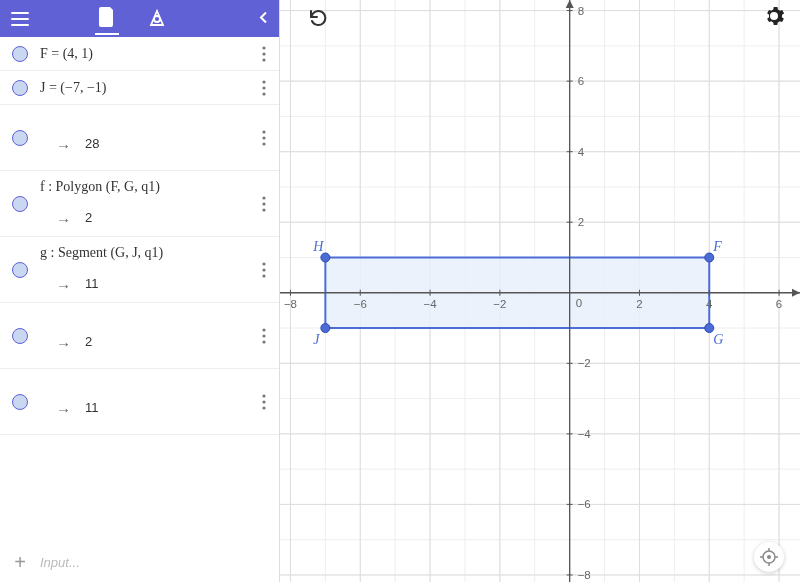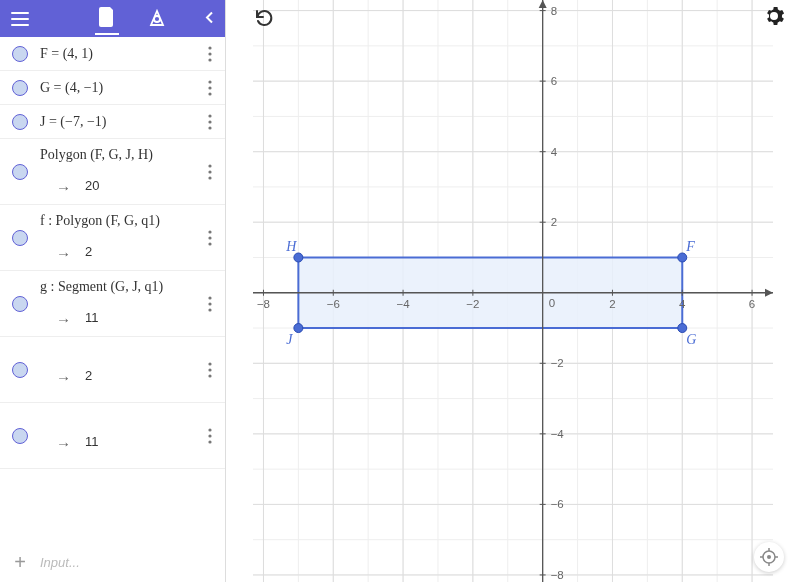--- a/index.html
+++ b/index.html
@@ -1,18 +1,18 @@
 <!DOCTYPE html>
 <html><head>
 <meta charset="utf-8">
 <style>
   * { box-sizing: border-box; margin: 0; padding: 0; }
   body { font-family: Arial, sans-serif; font-size: 13px; color: #333; width: 800px; height: 582px; overflow: hidden; }
   .container { display: flex; height: 100%; }
-  .sidebar { width: 226px; background: #fff; display: flex; flex-direction: column; border-right: 1px solid #ddd; position: relative; z-index: 2;}
+  .sidebar { width: 280px; background: #fff; display: flex; flex-direction: column; border-right: 1px solid #ddd; position: relative; z-index: 2;}
   .top-bar { height: 37px; background: #6161d6; display: flex; align-items: center; position: relative; }
   .hamburger { width: 40px; height: 37px; display: flex; align-items: center; justify-content: center; cursor: pointer; }
   .hamburger svg { fill: #fff; }
   .tab-icons { display: flex; gap: 24px; margin-left: 55px; align-items: center; }
   .tab-icon { display: flex; flex-direction: column; align-items: center; padding: 4px 4px; cursor: pointer; }
   .tab-icon.active { border-bottom: 2px solid #fff; padding-bottom: 6px; }
   .tab-icon svg { fill: #fff; }
   .collapse-arrow { position: absolute; right: 12px; top: 50%; transform: translateY(-50%); cursor: pointer; }
   .collapse-arrow svg { fill: #fff; }
   .entries { flex: 1; overflow-y: auto; }
@@ -83,54 +83,38 @@
               <circle cx="2" cy="8" r="1.6"></circle>
               <circle cx="2" cy="14" r="1.6"></circle>
             </svg>
   </div>
       </div>
       <div class="entry">
         <div class="radio">
             <div class="radio-circle"></div>
           </div>
         <div class="entry-body">
-            <div class="entry-label">G = (4, −1)</div>
-          </div>
-        <div class="more-btn">
-    <svg width="4" height="16" viewBox="0 0 4 16">
-              <circle cx="2" cy="2" r="1.6"></circle>
-              <circle cx="2" cy="8" r="1.6"></circle>
-              <circle cx="2" cy="14" r="1.6"></circle>
-            </svg>
-  </div>
-      </div>
-      <div class="entry">
-        <div class="radio">
-            <div class="radio-circle"></div>
-          </div>
-        <div class="entry-body">
             <div class="entry-label">J = (−7, −1)</div>
           </div>
         <div class="more-btn">
     <svg width="4" height="16" viewBox="0 0 4 16">
               <circle cx="2" cy="2" r="1.6"></circle>
               <circle cx="2" cy="8" r="1.6"></circle>
               <circle cx="2" cy="14" r="1.6"></circle>
             </svg>
   </div>
       </div>
       <div class="entry tall">
         <div class="radio">
             <div class="radio-circle"></div>
           </div>
         <div class="entry-body">
-          <div class="entry-label">Polygon (F, G, J, H)</div>
-          <div class="entry-sub">
-            <span class="arrow-right-glyph">→</span>
-            <span>20</span>
+          <div class="entry-sub">
+            <span class="arrow-right-glyph">→</span>
+            <span>28</span>
           </div>
         </div>
         <div class="more-btn">
     <svg width="4" height="16" viewBox="0 0 4 16">
               <circle cx="2" cy="2" r="1.6"></circle>
               <circle cx="2" cy="8" r="1.6"></circle>
               <circle cx="2" cy="14" r="1.6"></circle>
             </svg>
   </div>
       </div>

